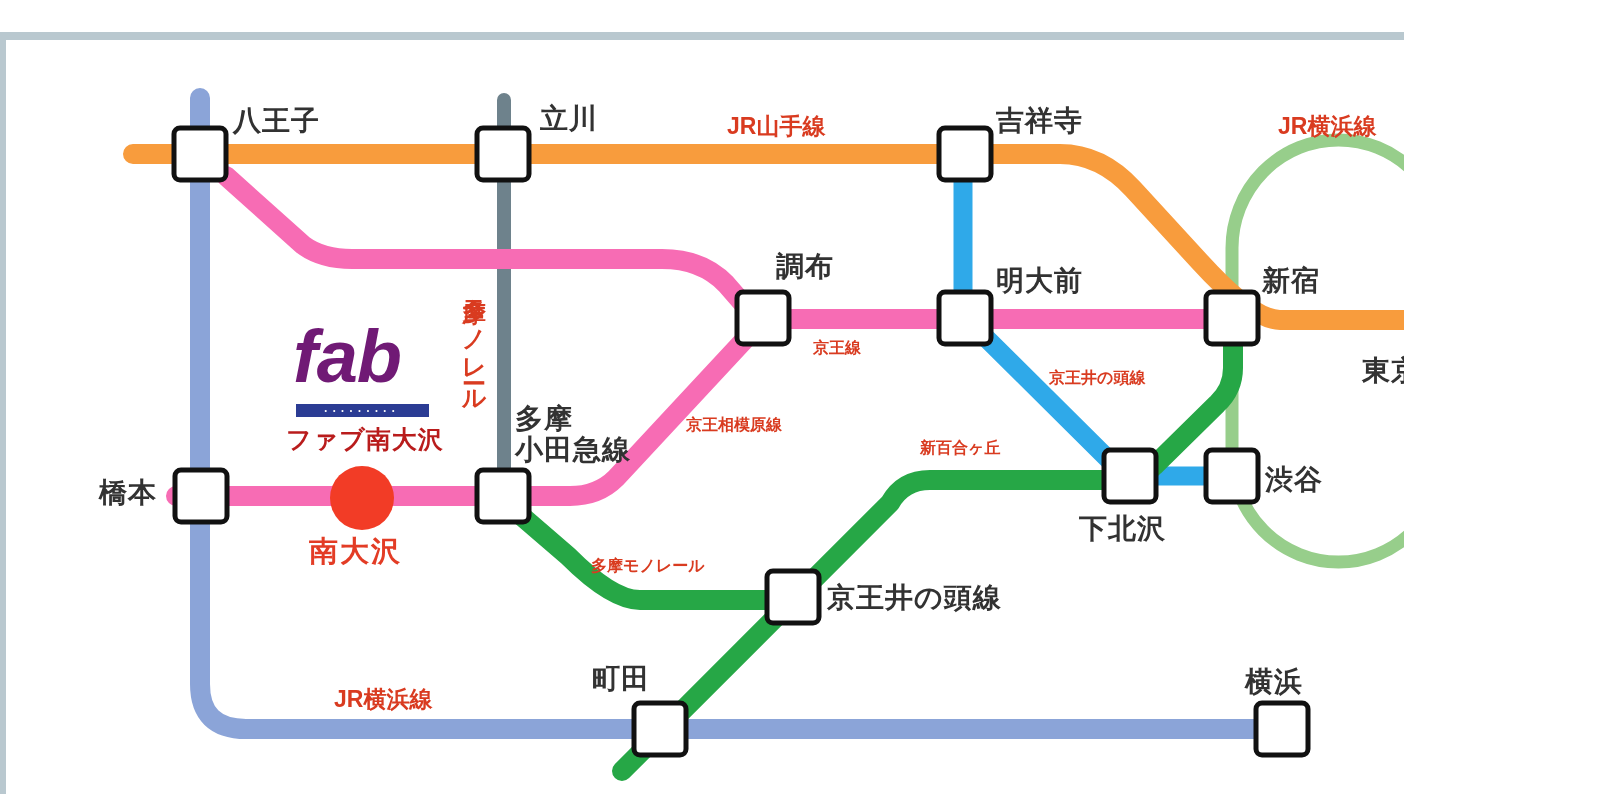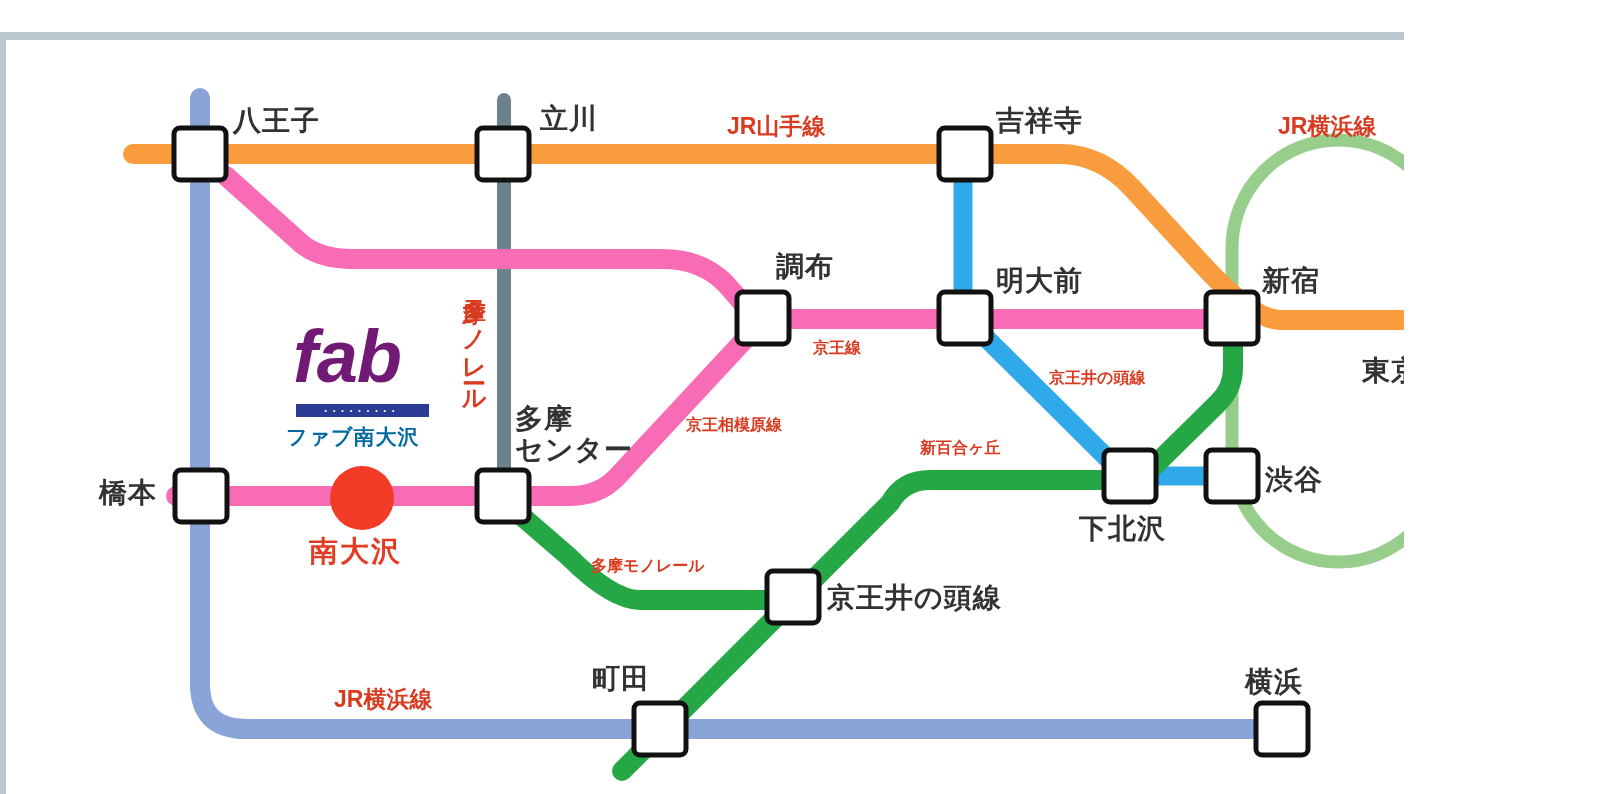--- a/index.html
+++ b/index.html
@@ -24,21 +24,21 @@
   #logo-brand{
     font-size:74px;font-weight:700;font-style:italic;color:#701a75;
     letter-spacing:-1px;line-height:74px;
   }
   #logo-bar{
     position:absolute;left:296px;top:372px;width:133px;height:13px;background:#2b3c94;
     z-index:30;color:#ffffff;font-size:7px;letter-spacing:6px;text-align:center;
     line-height:13px;overflow:hidden;
   }
   #logo-subtitle{
-    font-size:21px;font-weight:700;color:#0369a1;letter-spacing:1px;
+    font-size:25px;font-weight:700;color:#b91c1c;letter-spacing:1px;
   }
 </style>
 </head>
 <body>
 
 <div id="stage">
 
   <svg id="rails" width="1600" height="794" viewBox="0 0 1600 794">
     <g fill="none" stroke-linecap="round" stroke-linejoin="round">
 
@@ -85,21 +85,21 @@
   <div class="lbl st" style="left:540px;top:68px">立川</div>
   <div class="lbl st" style="left:996px;top:70px">吉祥寺</div>
   <div class="lbl st" style="left:1262px;top:230px">新宿</div>
   <div class="lbl st" style="left:1362px;top:320px">東京</div>
   <div class="lbl st" style="left:776px;top:216px">調布</div>
   <div class="lbl st" style="left:996px;top:230px">明大前</div>
   <div class="lbl st" style="left:1265px;top:429px">渋谷</div>
   <div class="lbl st" style="left:1079px;top:478px">下北沢</div>
   <div class="lbl st two-line" style="left:515px;top:371px">
     <div>多摩</div>
-    <div>センター</div>
+    <div>小田急線</div>
   </div>
   <div class="lbl st" style="left:99px;top:442px">橋本</div>
   <div class="lbl st" style="left:827px;top:547px">京王井の頭線</div>
   <div class="lbl st" style="left:592px;top:628px">町田</div>
   <div class="lbl st" style="left:1245px;top:631px">横浜</div>
   <div class="lbl hl" style="left:309px;top:500px">南大沢</div>
 
   <div class="lbl ln-jr" style="left:727px;top:79px">JR山手線</div>
   <div class="lbl ln-jr" style="left:1278px;top:79px">JR横浜線</div>
   <div class="lbl ln-jr" style="left:334px;top:652px">JR横浜線</div>

